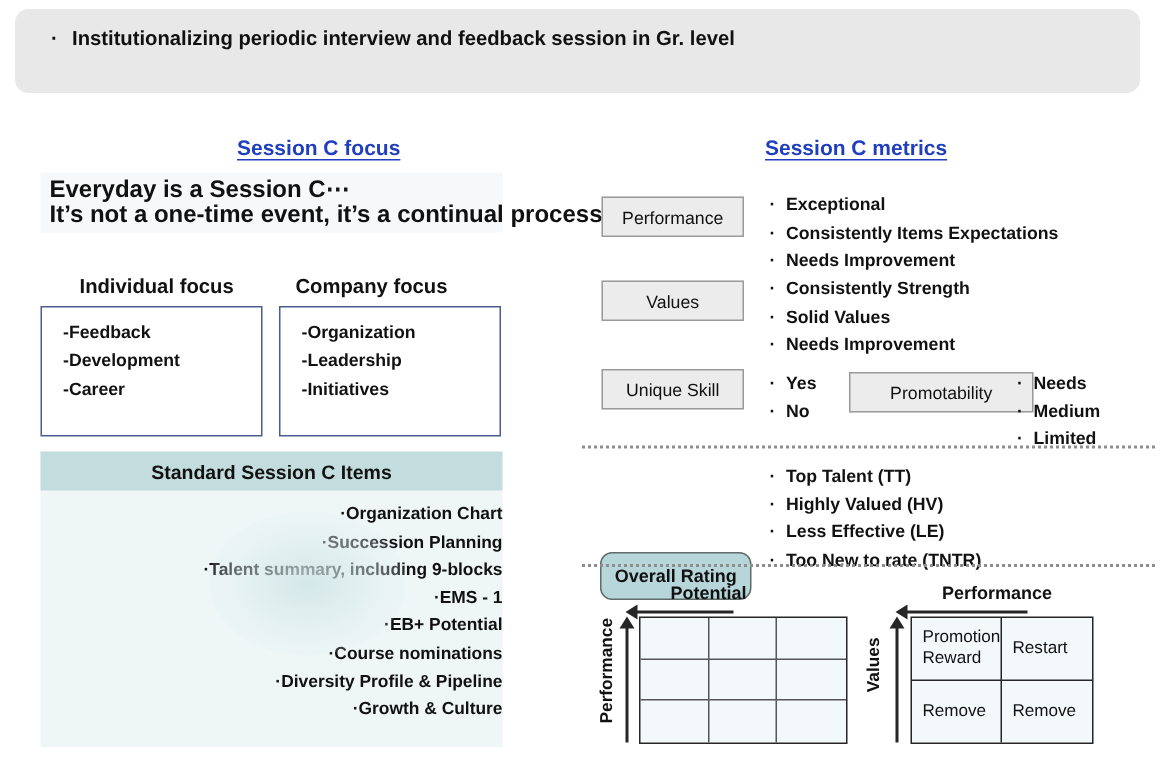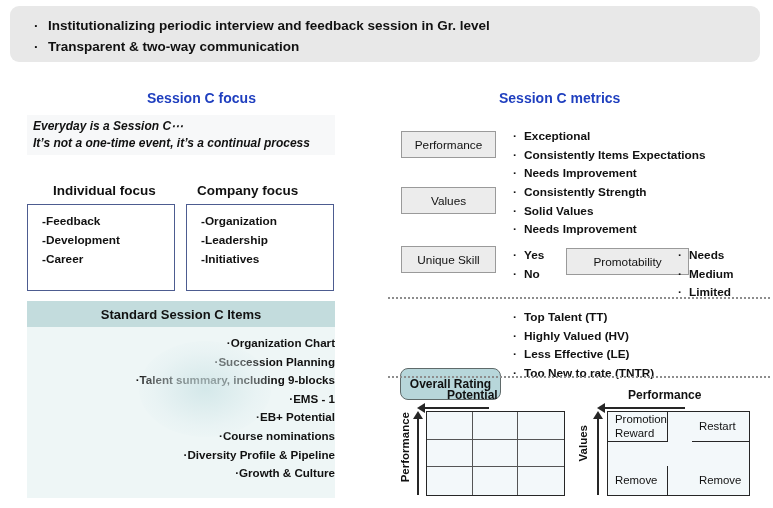--- a/index.html
+++ b/index.html
@@ -21,34 +21,35 @@
   }
   #banner .bline {
     font-size:13.5px; font-weight:bold; line-height:21px;
     color:#111; white-space:nowrap;
   }
   #banner .bline .bdot { display:inline-block; width:14px; }
 
   
   .sec-title {
     position:absolute; font-size:14px; font-weight:bold;
-    color:#1f3fbf; text-underline-offset:3px;
+    color:#1f3fbf; text-decoration:underline; text-underline-offset:3px;
     white-space:nowrap;
+    margin-left:11px;
   }
   #title-left  { left:147px; top:90px; }
   #title-right { left:499px; top:90px; }
 
   
   #quote-box {
     position:absolute; left:27px; top:115px; width:308px; height:40px;
     background:#f7f8f9;
     padding:3px 0 0 6px;
   }
   #quote-box .qline {
-    font-size:12px; font-style:italic; font-weight:bold;
+    font-size:16px; font-weight:bold;
     line-height:17px; color:#111; white-space:nowrap;
   }
 
   .focus-head {
     position:absolute; top:183px; font-size:13.5px; font-weight:bold;
     color:#111; white-space:nowrap;
   }
   #head-individual { left:53px; }
   #head-company    { left:197px; }
 
@@ -173,40 +174,37 @@
   }
   #grid-9box {
     left:426px; top:411px; width:139px; height:85px;
     grid-template-columns:1fr 1fr 1fr; grid-template-rows:1fr 1fr 1fr;
   }
   #grid-9box .cell { border-right:1.4px solid #555; border-bottom:1.4px solid #555; }
   #grid-9box .cell:nth-child(3n) { border-right:none; }
   #grid-9box .cell:nth-child(n+7) { border-bottom:none; }
 
   #grid-4box {
-    left:607px; top:411px; width:143px; height:85px;
-    grid-template-columns:1fr 1fr; grid-template-rows:1fr 1fr;gap:24px;
+    left:607px; top:411px; width:122px; height:85px;
+    grid-template-columns:1fr 1fr; grid-template-rows:1fr 1fr;
   }
   #grid-4box .cell {
     border-right:1.4px solid #262626; border-bottom:1.4px solid #262626;
     display:flex; align-items:center; padding-left:7px;
     font-size:11.4px; color:#111; line-height:14px;
   }
   #grid-4box .cell:nth-child(2n) { border-right:none; }
   #grid-4box .cell:nth-child(n+3) { border-bottom:none; }
 </style>
 </head>
 <body>
 
 <div id="banner">
   <div class="bline">
     <span class="bdot">·</span><span>Institutionalizing periodic interview and feedback session in Gr. level</span>
-  </div>
-  <div class="bline">
-    <span class="bdot">·</span><span>Transparent &amp; two-way communication</span>
   </div>
 </div>
 
 <div class="sec-title" id="title-left">Session C focus</div>
 <div class="sec-title" id="title-right">Session C metrics</div>
 
 <div id="quote-box">
   <div class="qline">Everyday is a Session C⋯</div>
   <div class="qline">It’s not a one-time event, it’s a continual process</div>
 </div>

